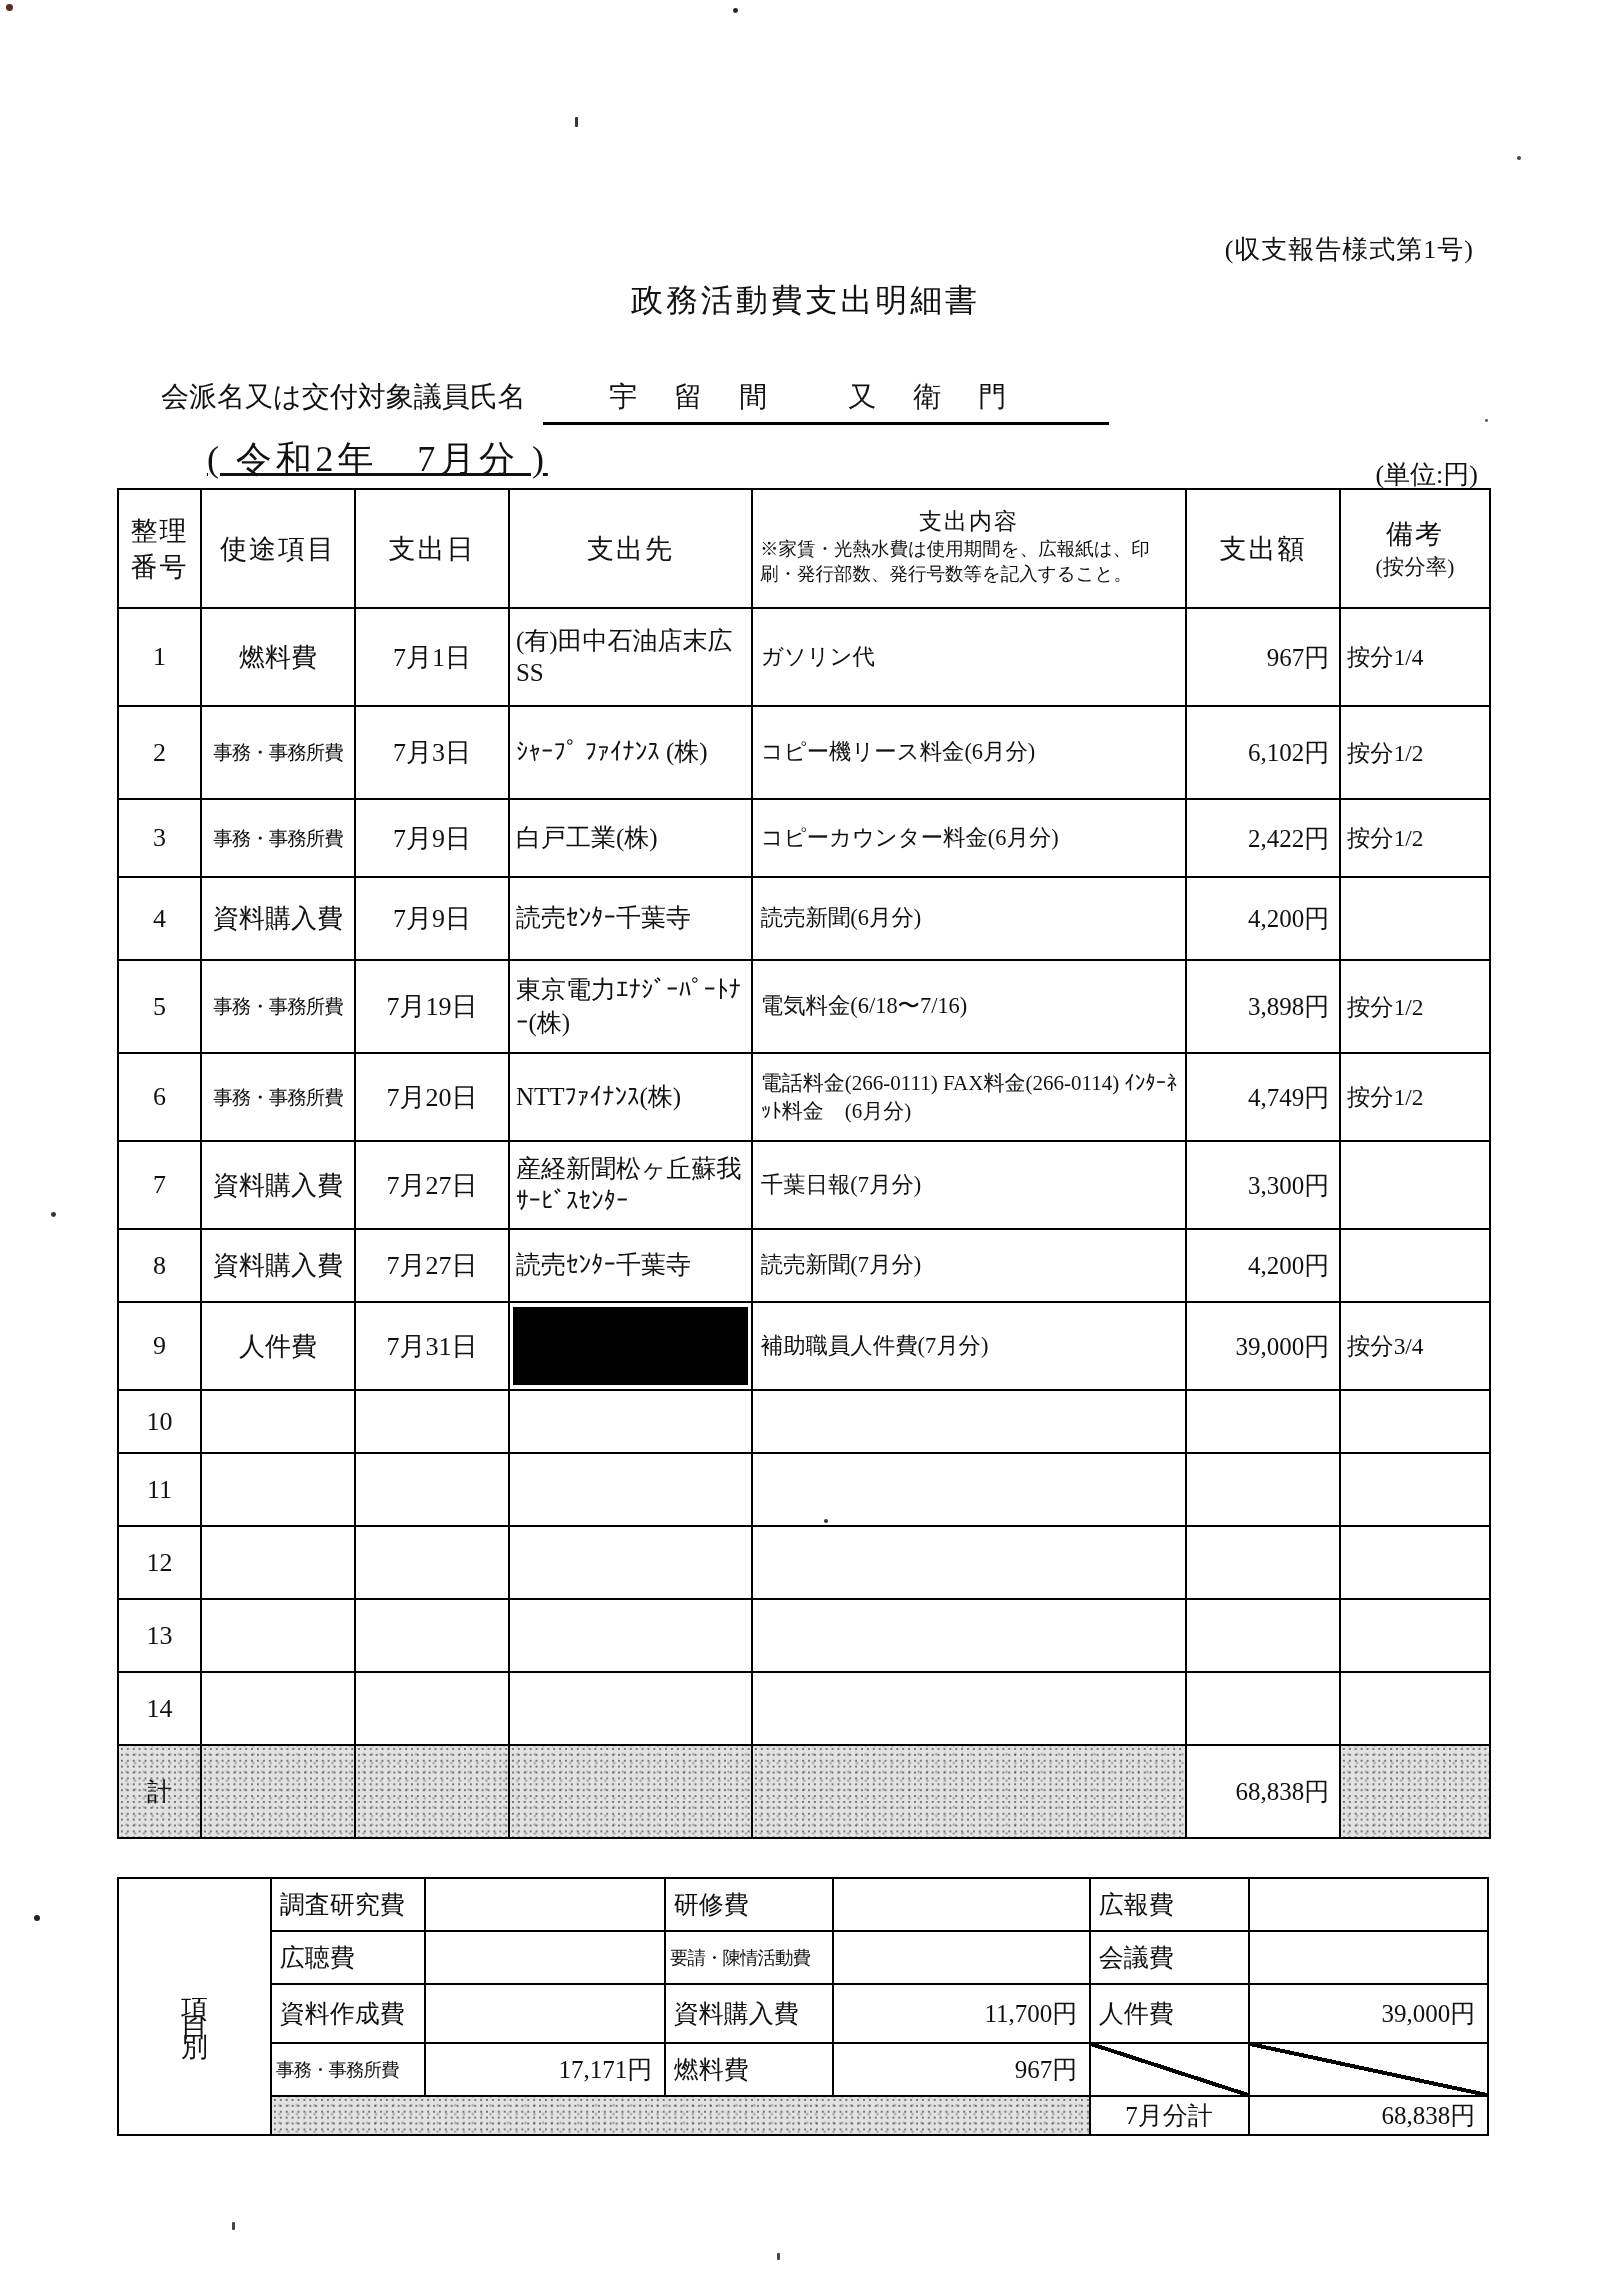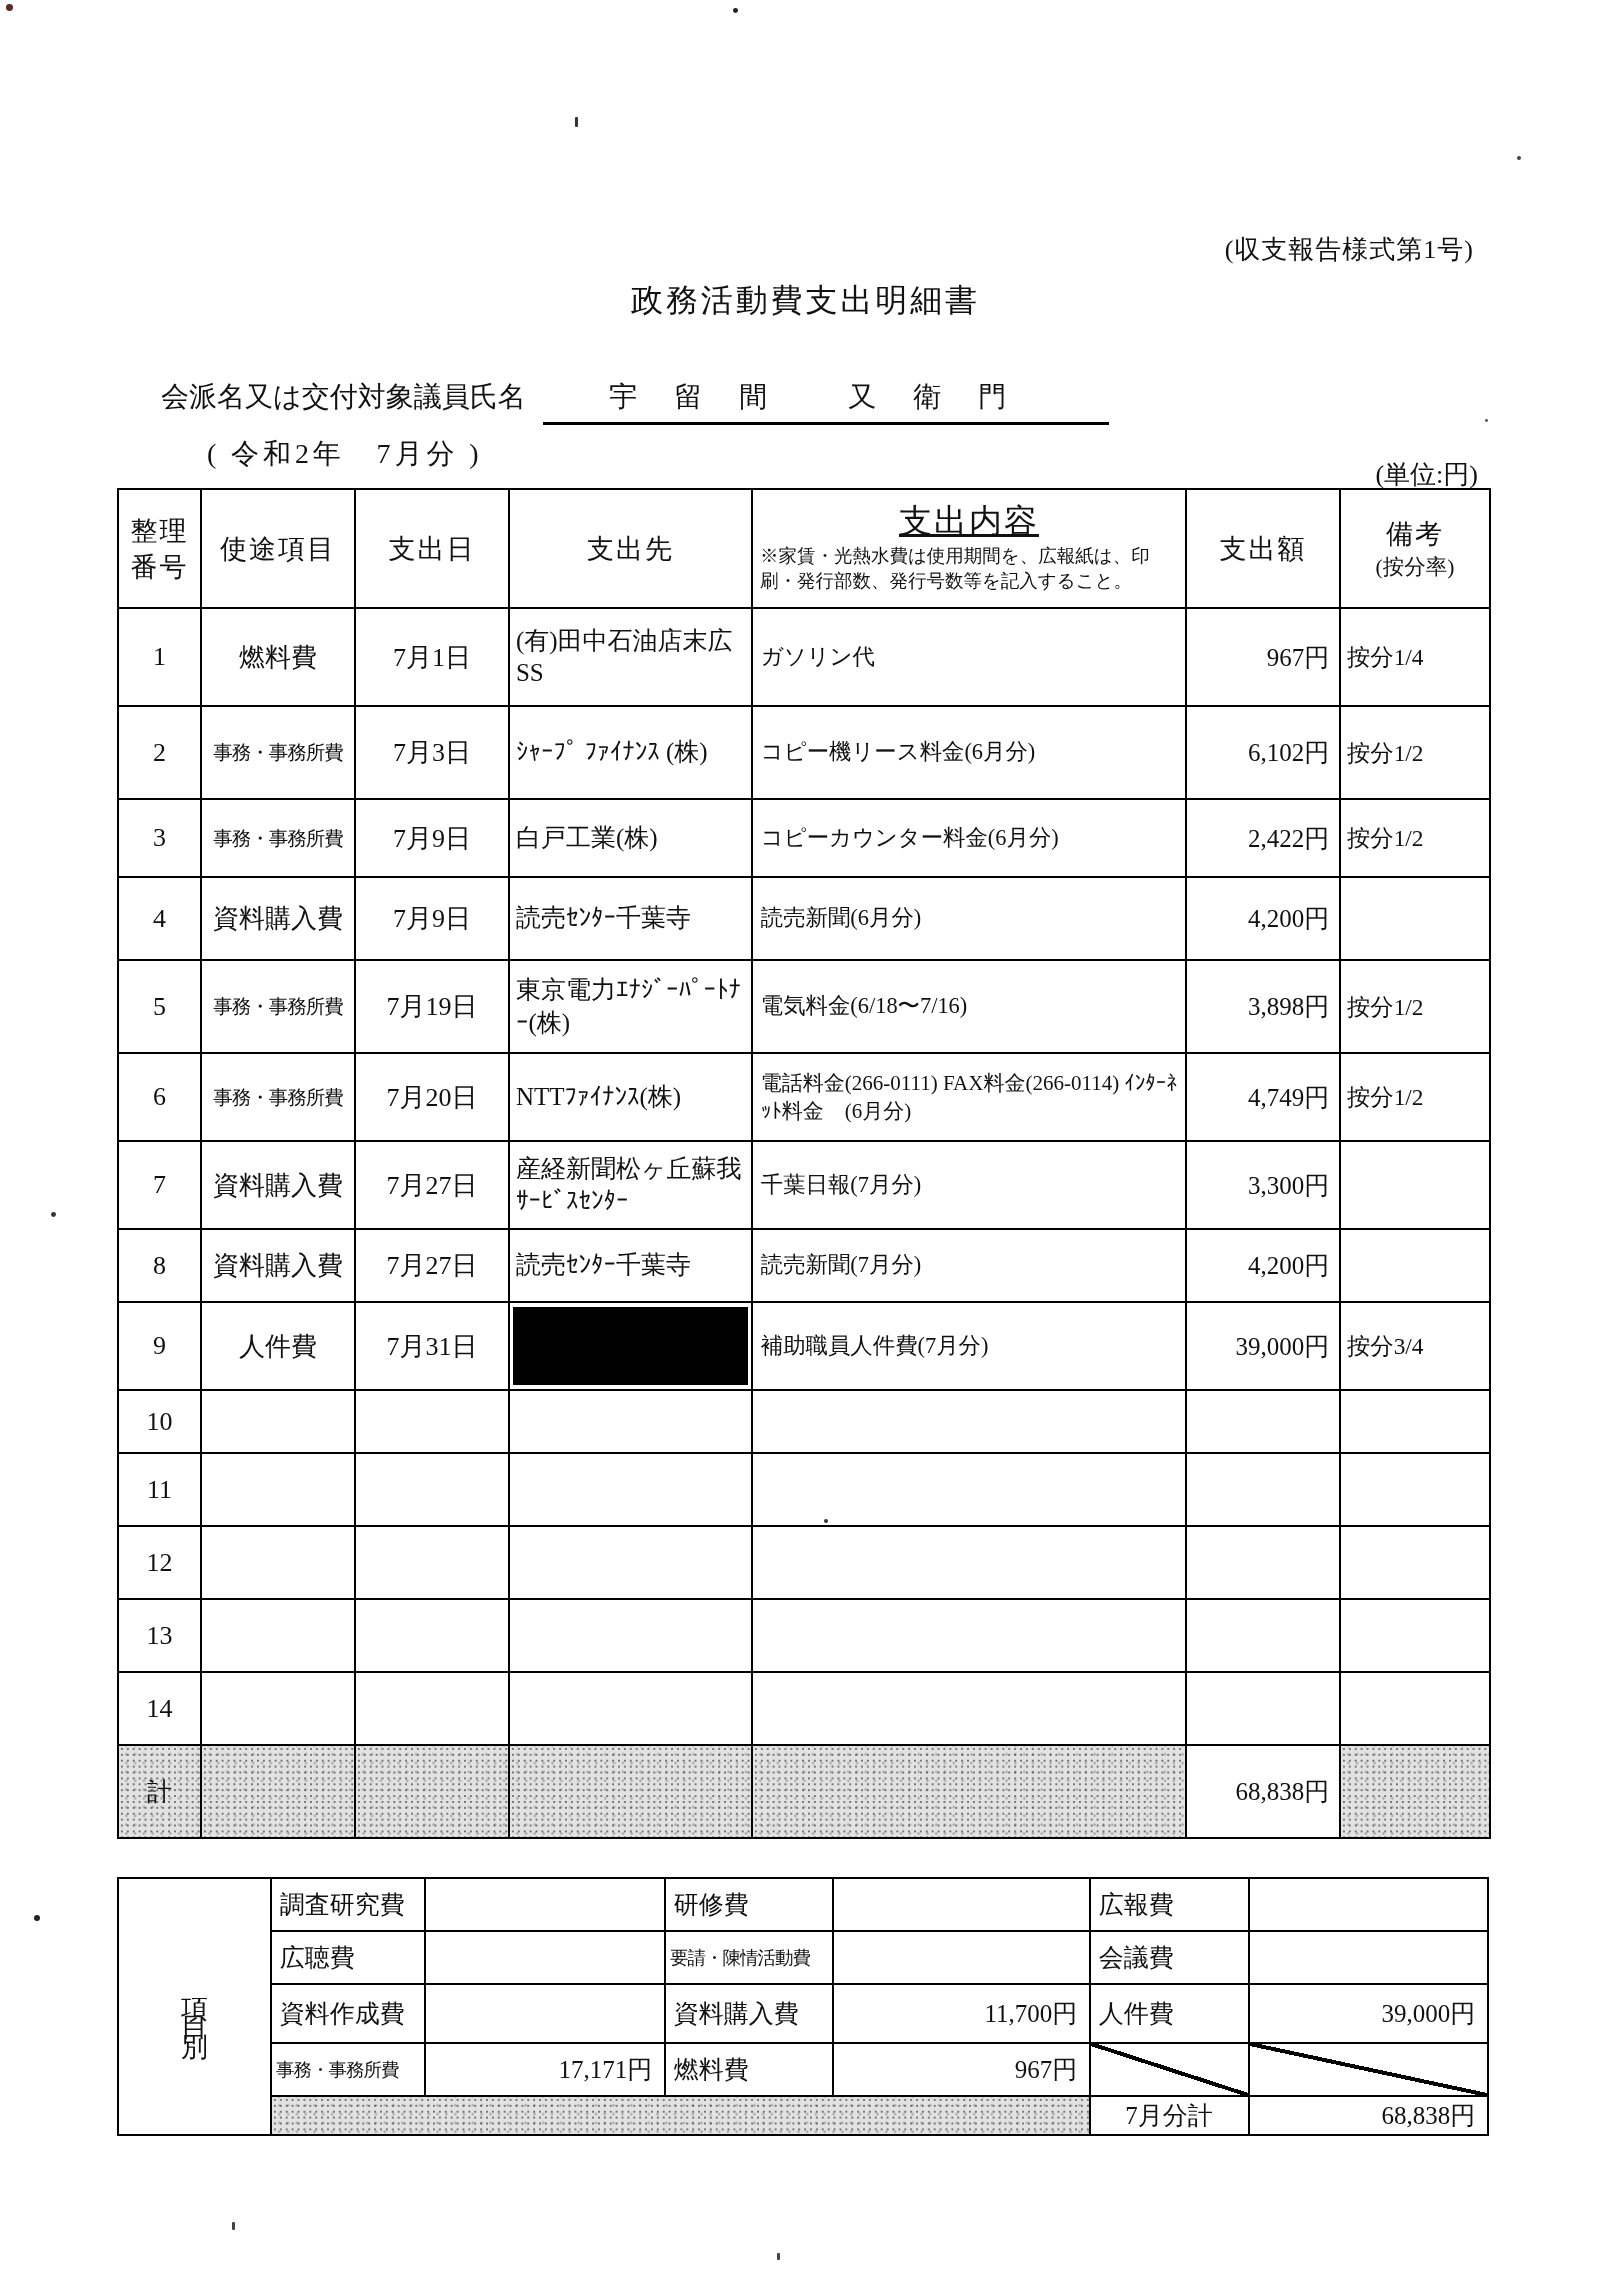--- a/index.html
+++ b/index.html
@@ -11,31 +11,31 @@
     color:#111;
     overflow:hidden;
   }
 
   
   .form-label { position:absolute; top:232px; right:137px; font-size:26px; letter-spacing:1px; }
   .doc-title  { position:absolute; top:279px; left:0; width:100%; text-align:center; font-size:32px; letter-spacing:2.9px; }
   .name-line  { position:absolute; top:378px; left:161px; font-size:28px; white-space:nowrap; }
   .name-value { display:inline-block; border-bottom:3.9px solid #000; width:566px; margin-left:17.6px;
                 text-align:center; letter-spacing:37px; padding-bottom:5.9px; }
-  .period-line{ position:absolute; top:435px; left:207px; font-size:28px; letter-spacing:3.9px; }
+  .period-line{ position:absolute; top:435px; left:207px; font-size:36px; letter-spacing:3.9px;text-decoration:underline; }
   .unit-label { position:absolute; top:457px; right:133px; font-size:26px; }
 
   
   table { border-collapse:collapse; table-layout:fixed; position:absolute; background:#fff; }
   td,th { border:2.9px solid #000; overflow:hidden; vertical-align:middle; }
   th { font-weight:normal; }
 
   .main-table { left:117px; top:488px; width:1372px; }
   .main-table th { font-size:27px; text-align:center; letter-spacing:2px; }
-  .hdr-content-title { font-size:33px; text-align:center; letter-spacing:2px;text-decoration:underline; }
+  .hdr-content-title { font-size:23px; text-align:center; letter-spacing:2px; }
   .hdr-content-note  { font-size:18.5px; text-align:left; line-height:1.35; padding:0 5.9px 3.9px 5.9px; letter-spacing:0; }
   .hdr-sub { font-size:21.5px; letter-spacing:0; }
 
   .c-no      { text-align:center; font-size:26px; }
   .c-cat     { text-align:center; font-size:26px; }
   .c-cat.sm  { font-size:19.5px; letter-spacing:-1px; }
   .c-date    { text-align:center; font-size:26px; }
   .c-payee   { font-size:25px; padding:2px 5.9px; line-height:1.3; }
   .c-content { font-size:22.4px; padding:3.9px 7.8px; line-height:1.35; }
   .c-content.sm { font-size:21px; }

